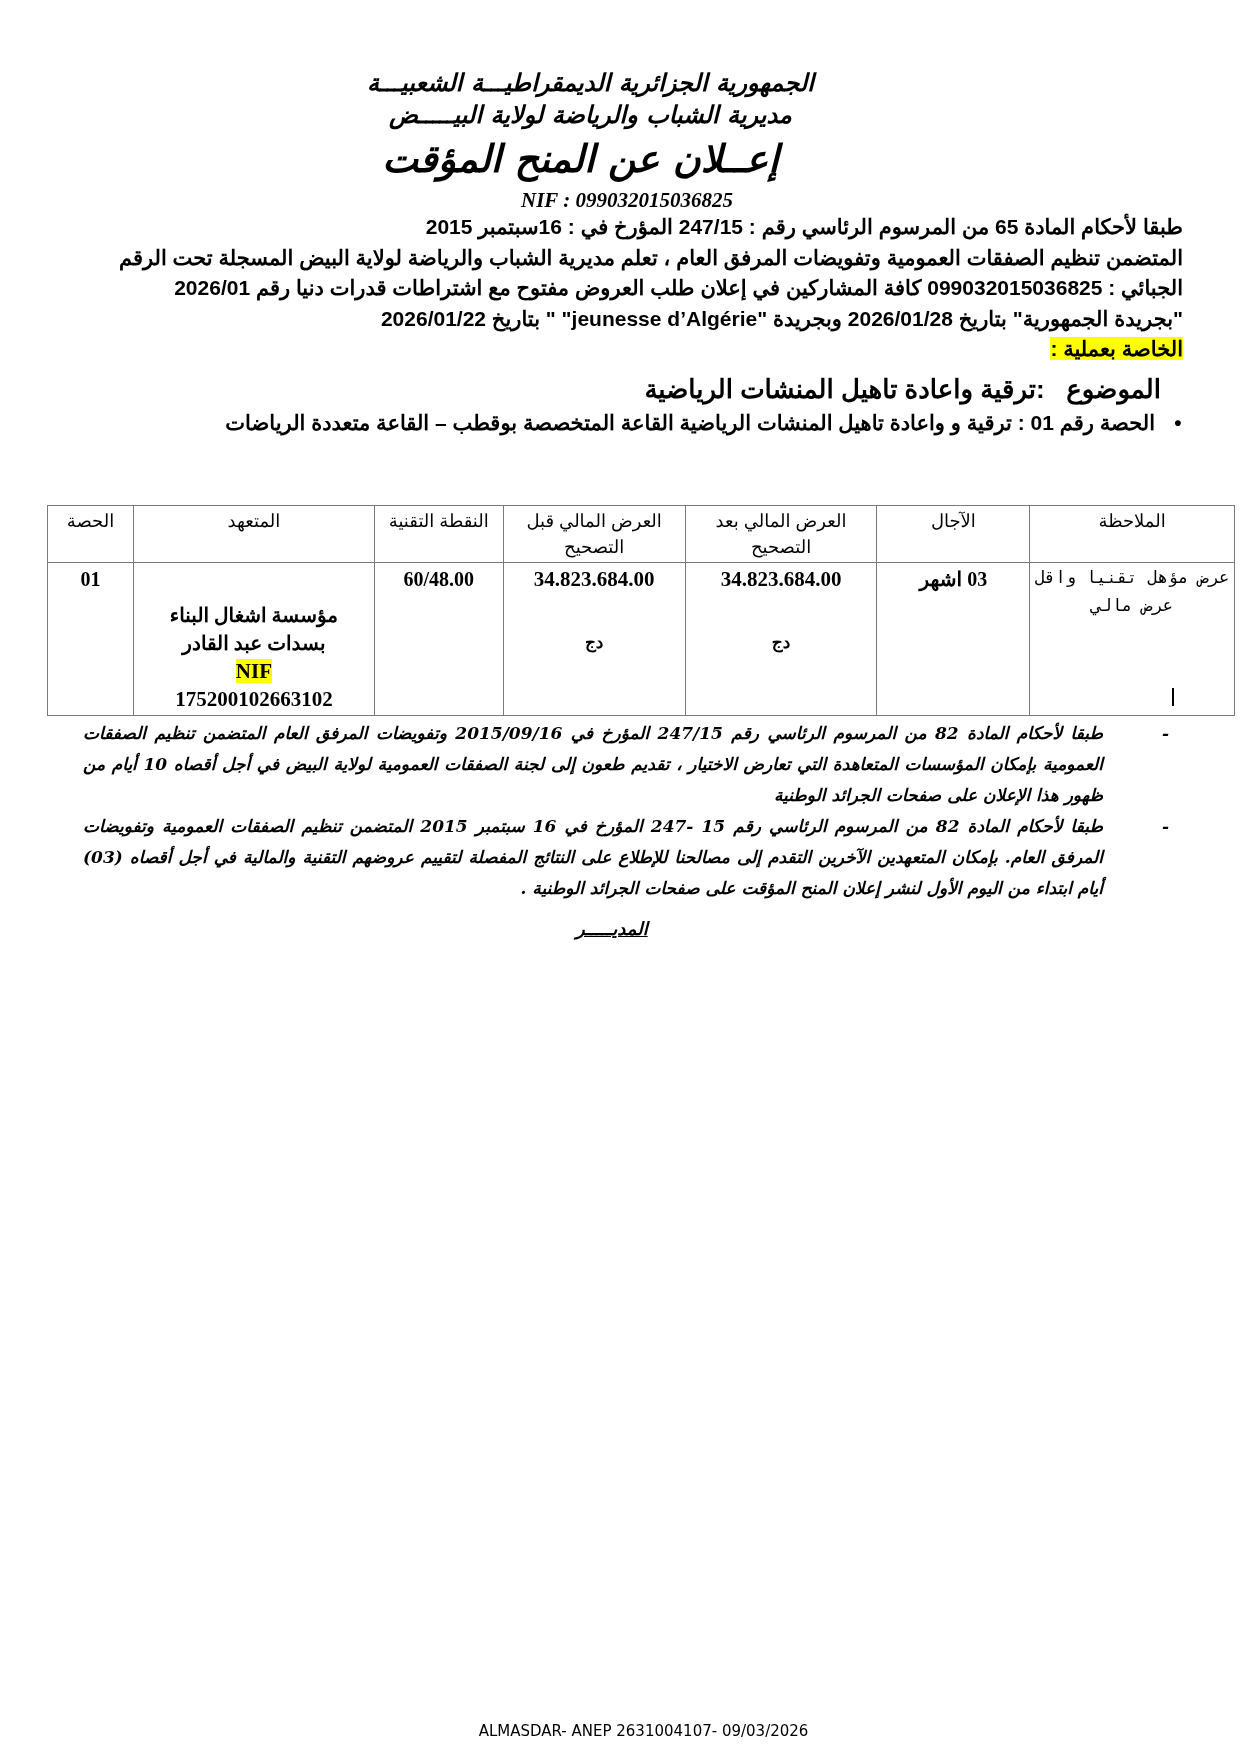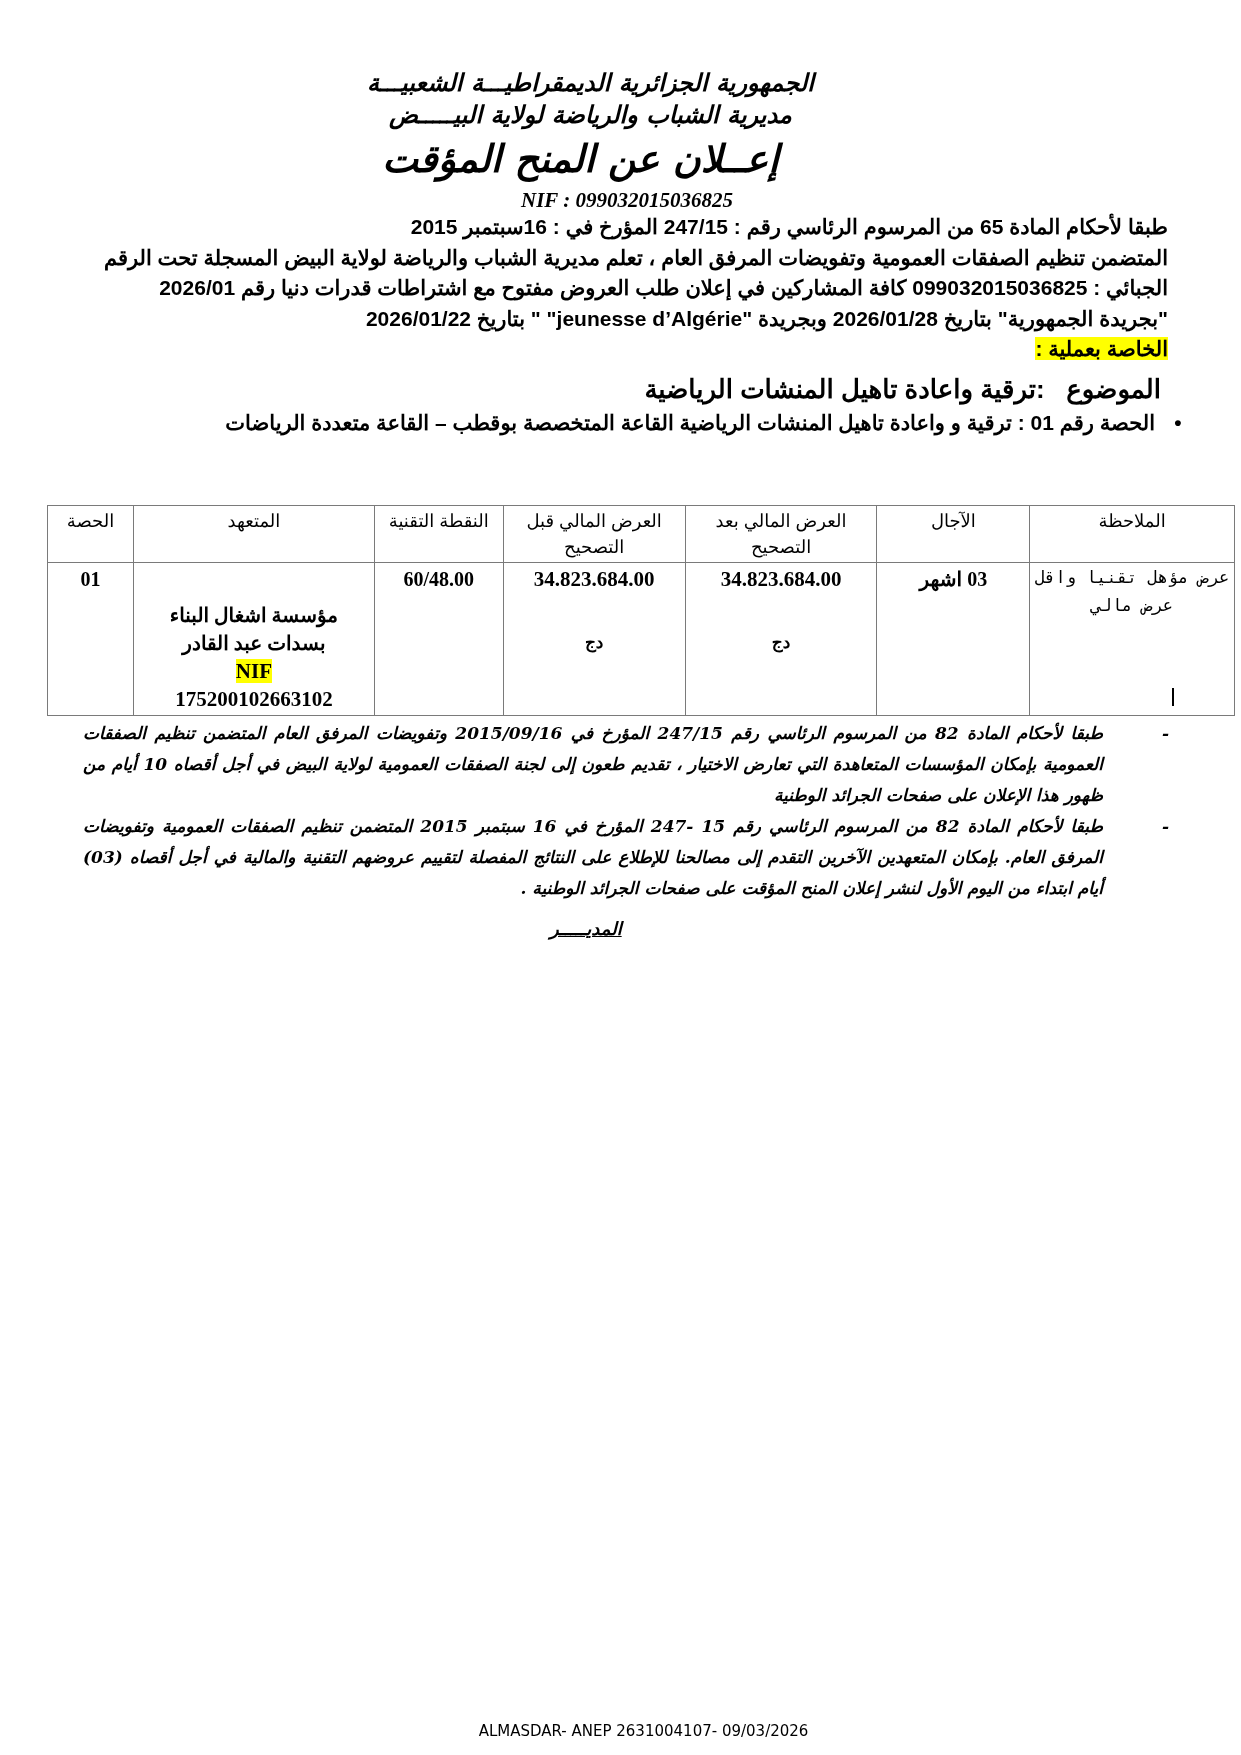--- a/index.html
+++ b/index.html
@@ -4,39 +4,39 @@
 <style>
   html, body { margin: 0; padding: 0; background: #ffffff; }
   body { width: 1241px; height: 1755px; position: relative; overflow: hidden; color: #000; }
   .page { position: absolute; inset: 0; }
   .ar { direction: rtl; unicode-bidi: embed; }
   .hdr-line { position: absolute; left: 0; width: 1241px; text-align: center; font-family: "DejaVu Serif", serif; font-weight: bold; font-style: italic; }
   .h1 { top: 68px; font-size: 24px; padding-right: 60px; box-sizing: border-box; }
   .h2 { top: 100px; font-size: 24px; padding-right: 60px; box-sizing: border-box; }
   .h3 { top: 136px; font-size: 38px; padding-right: 80px; box-sizing: border-box; }
   .nif-top { position: absolute; top: 188px; left: 0; width: 1144px; text-align: center; font-family: "Liberation Serif", serif; font-style: italic; font-weight: bold; font-size: 21px; padding-left: 110px; box-sizing: border-box; }
-  .body-para { position: absolute; top: 212px; right: 73px; width: 1110px; font-family: "Liberation Sans", sans-serif; font-weight: bold; font-size: 21px; line-height: 30.5px; text-align: justify; text-align-last: right; }
+  .body-para { position: absolute; top: 212px; right: 58px; width: 1110px; font-family: "Liberation Sans", sans-serif; font-weight: bold; font-size: 21px; line-height: 30.5px; text-align: justify; text-align-last: right; }
   .hl { background: #ffff00; }
   .line { display: block; white-space: nowrap; }
   .subject { position: absolute; top: 374px; right: 80px; font-family: "Liberation Sans", sans-serif; font-weight: bold; font-size: 26px; }
   .lot { position: absolute; top: 407px; right: 40px; width: 1120px; font-family: "Liberation Sans", sans-serif; font-weight: bold; font-size: 21px; line-height: 32px; }
   .lot .bullet { display: inline-block; width: 46px; text-align: center; }
   .lot .indent { padding-right: 46px; display: block; }
   table.results { position: absolute; top: 505px; left: 47px; width: 1188px; border-collapse: collapse; font-family: "Liberation Sans", sans-serif; }
   table.results td, table.results th { border: 1.5px solid #7a7a7a; vertical-align: top; text-align: center; padding: 2px 4px; }
   table.results th { font-weight: normal; font-size: 18px; height: 52px; line-height: 26px; }
   table.results td { height: 110px; font-size: 20px; line-height: 28px; }
   .serif-b { font-family: "Liberation Serif", serif; font-weight: bold; font-size: 21px; }
   .sans-b { font-family: Liberation Serif, serif; font-weight: bold; margin-top: 36px; }
   .cursor-bar { position: absolute; top: 688px; left: 1172px; width: 2px; height: 18px; background: #000; }
   .notes { position: absolute; top: 718px; right: 58px; width: 1100px; font-family: "DejaVu Serif", serif; font-style: italic; font-weight: bold; font-size: 17px; line-height: 31px; }
   .note { position: relative; padding-right: 80px; }
   .note .dash { position: absolute; right: 14px; top: 0; }
   .note .text { text-align: justify; text-align-last: right; }
-  .signature { position: absolute; top: 918px; left: 550px; font-family: "DejaVu Serif", serif; font-style: italic; font-weight: bold; font-size: 18px; text-decoration: underline; }
+  .signature { position: absolute; top: 918px; left: 576px; font-family: "DejaVu Serif", serif; font-style: italic; font-weight: bold; font-size: 18px; text-decoration: underline; }
   .footer { position: absolute; top: 1722px; left: 0; width: 1241px; text-align: center; font-family: "DejaVu Sans", sans-serif; font-size: 15px; padding-left: 46px; box-sizing: border-box; }
 </style>
 </head>
 <body>
 
 <div class="page">
 
   <div class="hdr-line h1 ar">الجمهورية الجزائرية الديمقراطيـــة الشعبيـــة</div>
   <div class="hdr-line h2 ar">مديرية الشباب والرياضة لولاية البيـــــض</div>
   <div class="hdr-line h3 ar">إعــلان عن   المنح  المؤقت</div>

